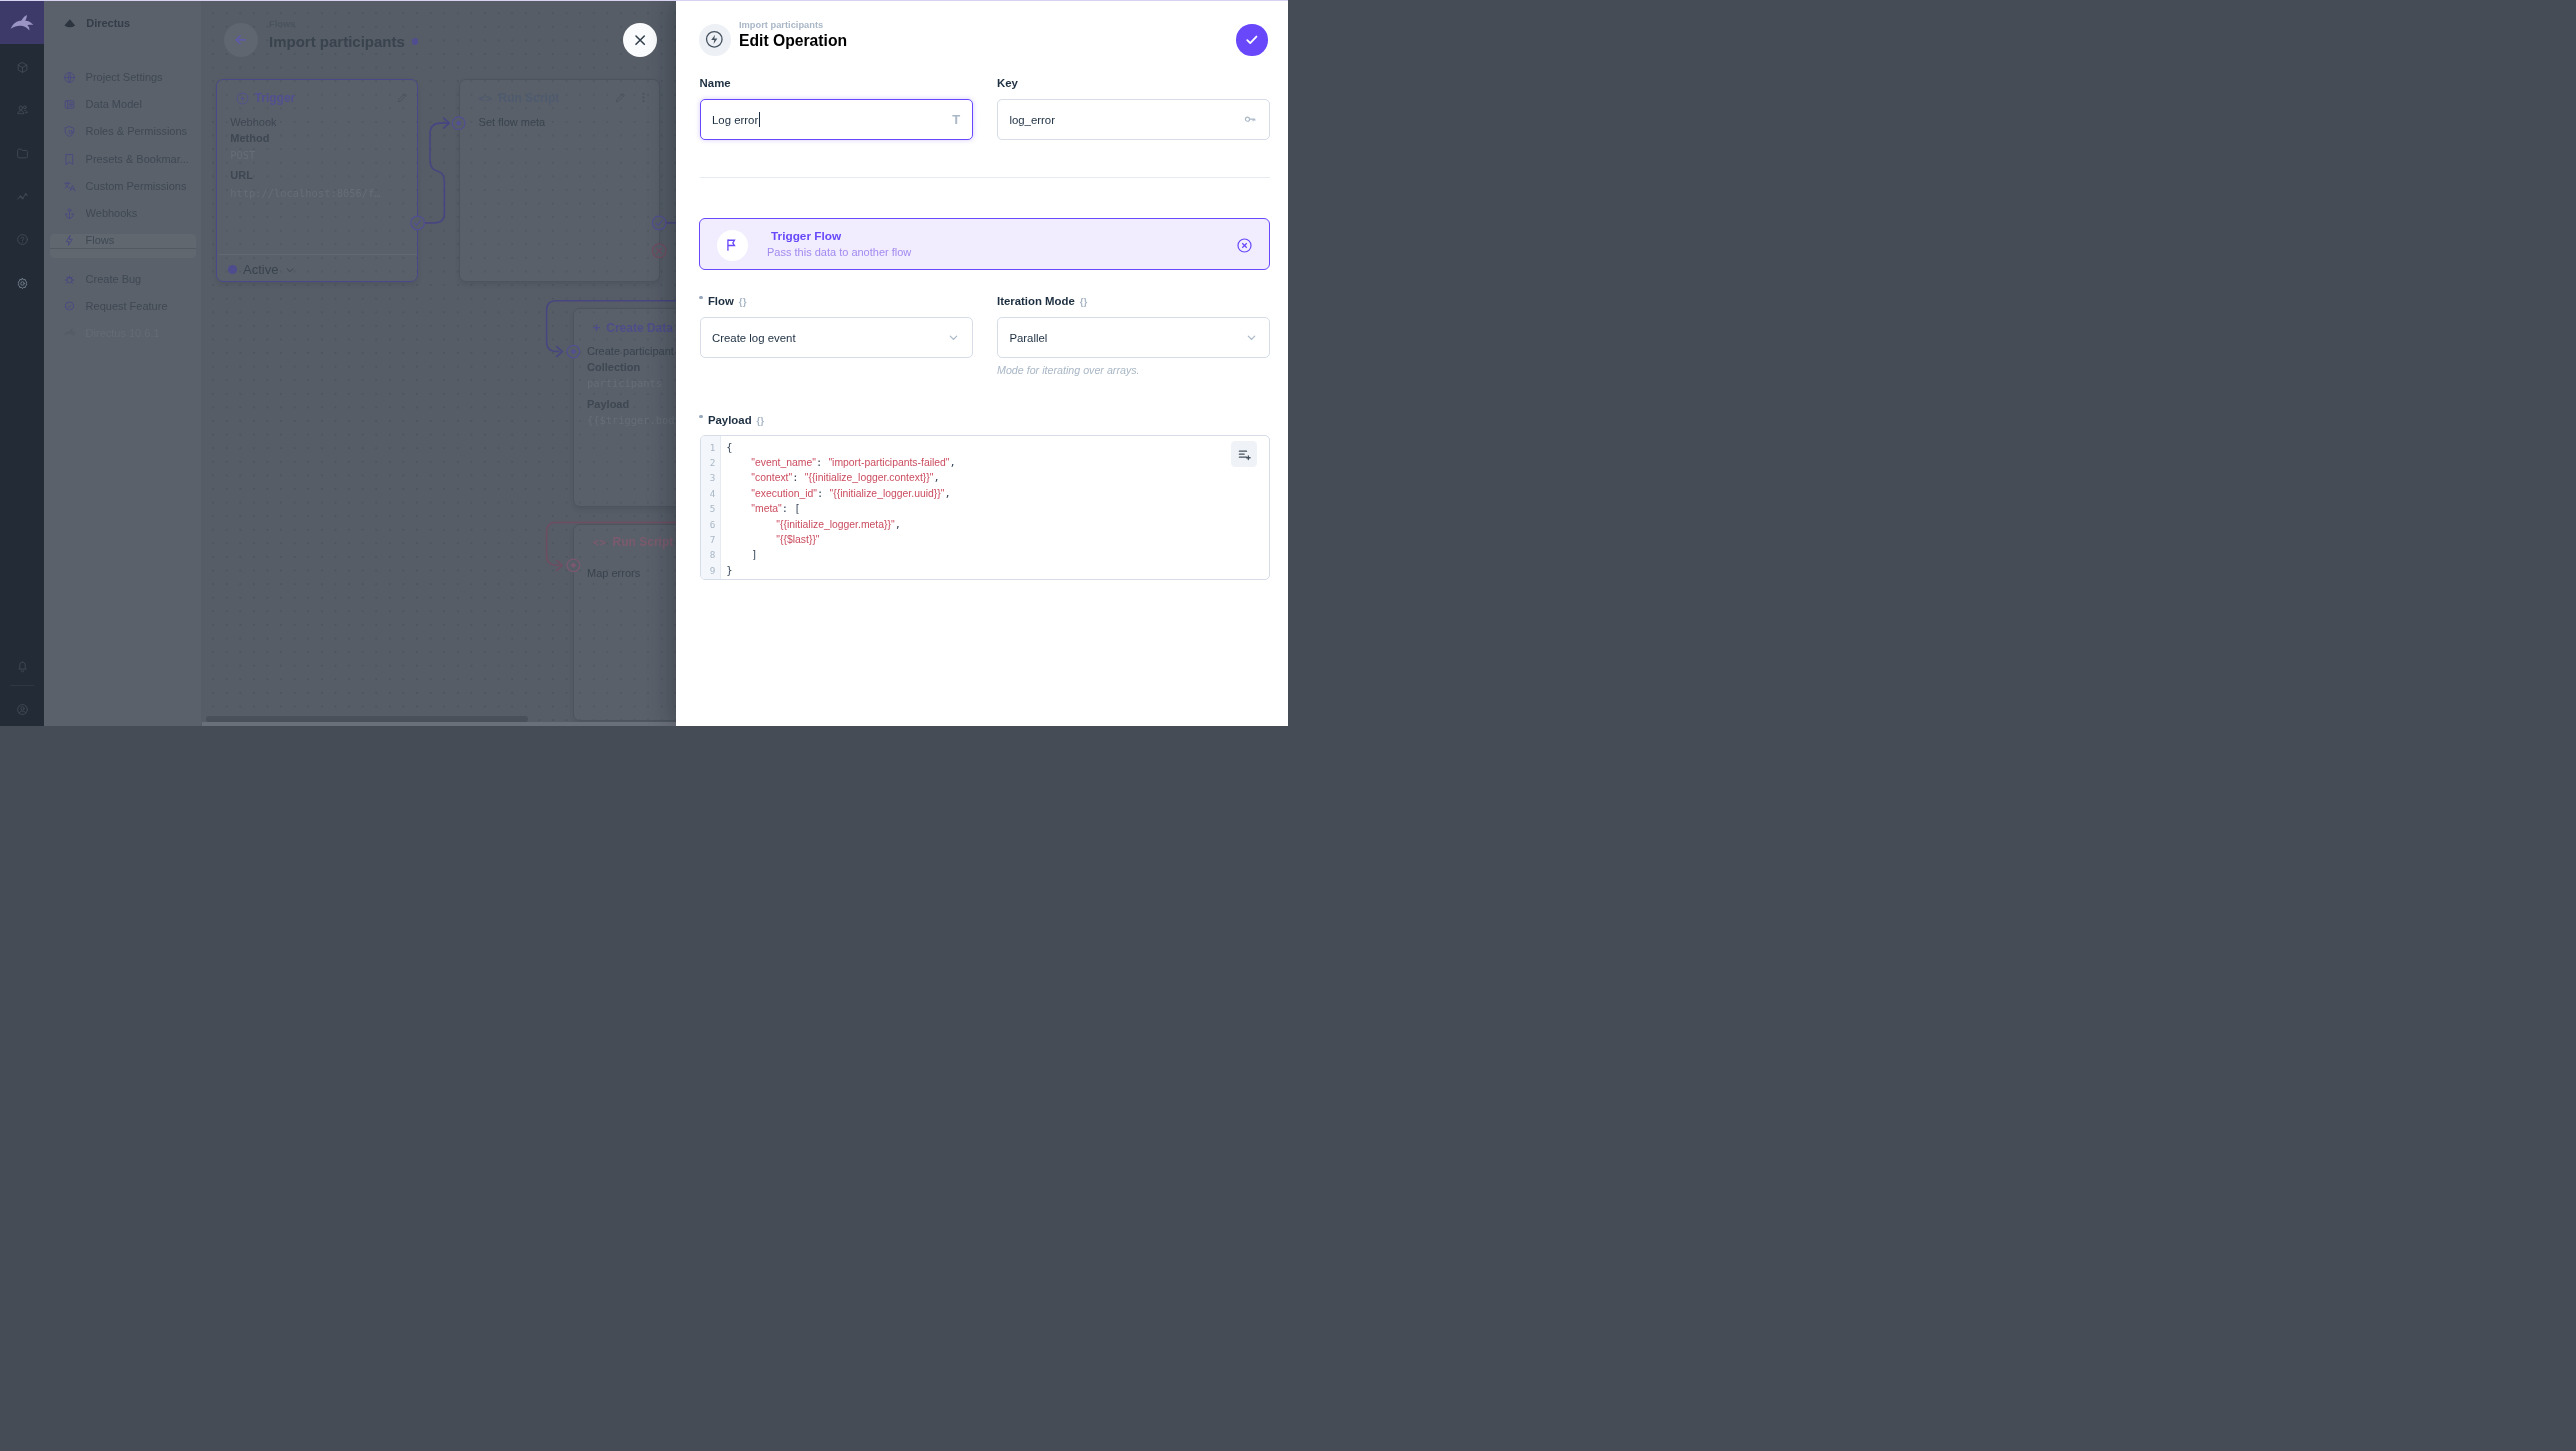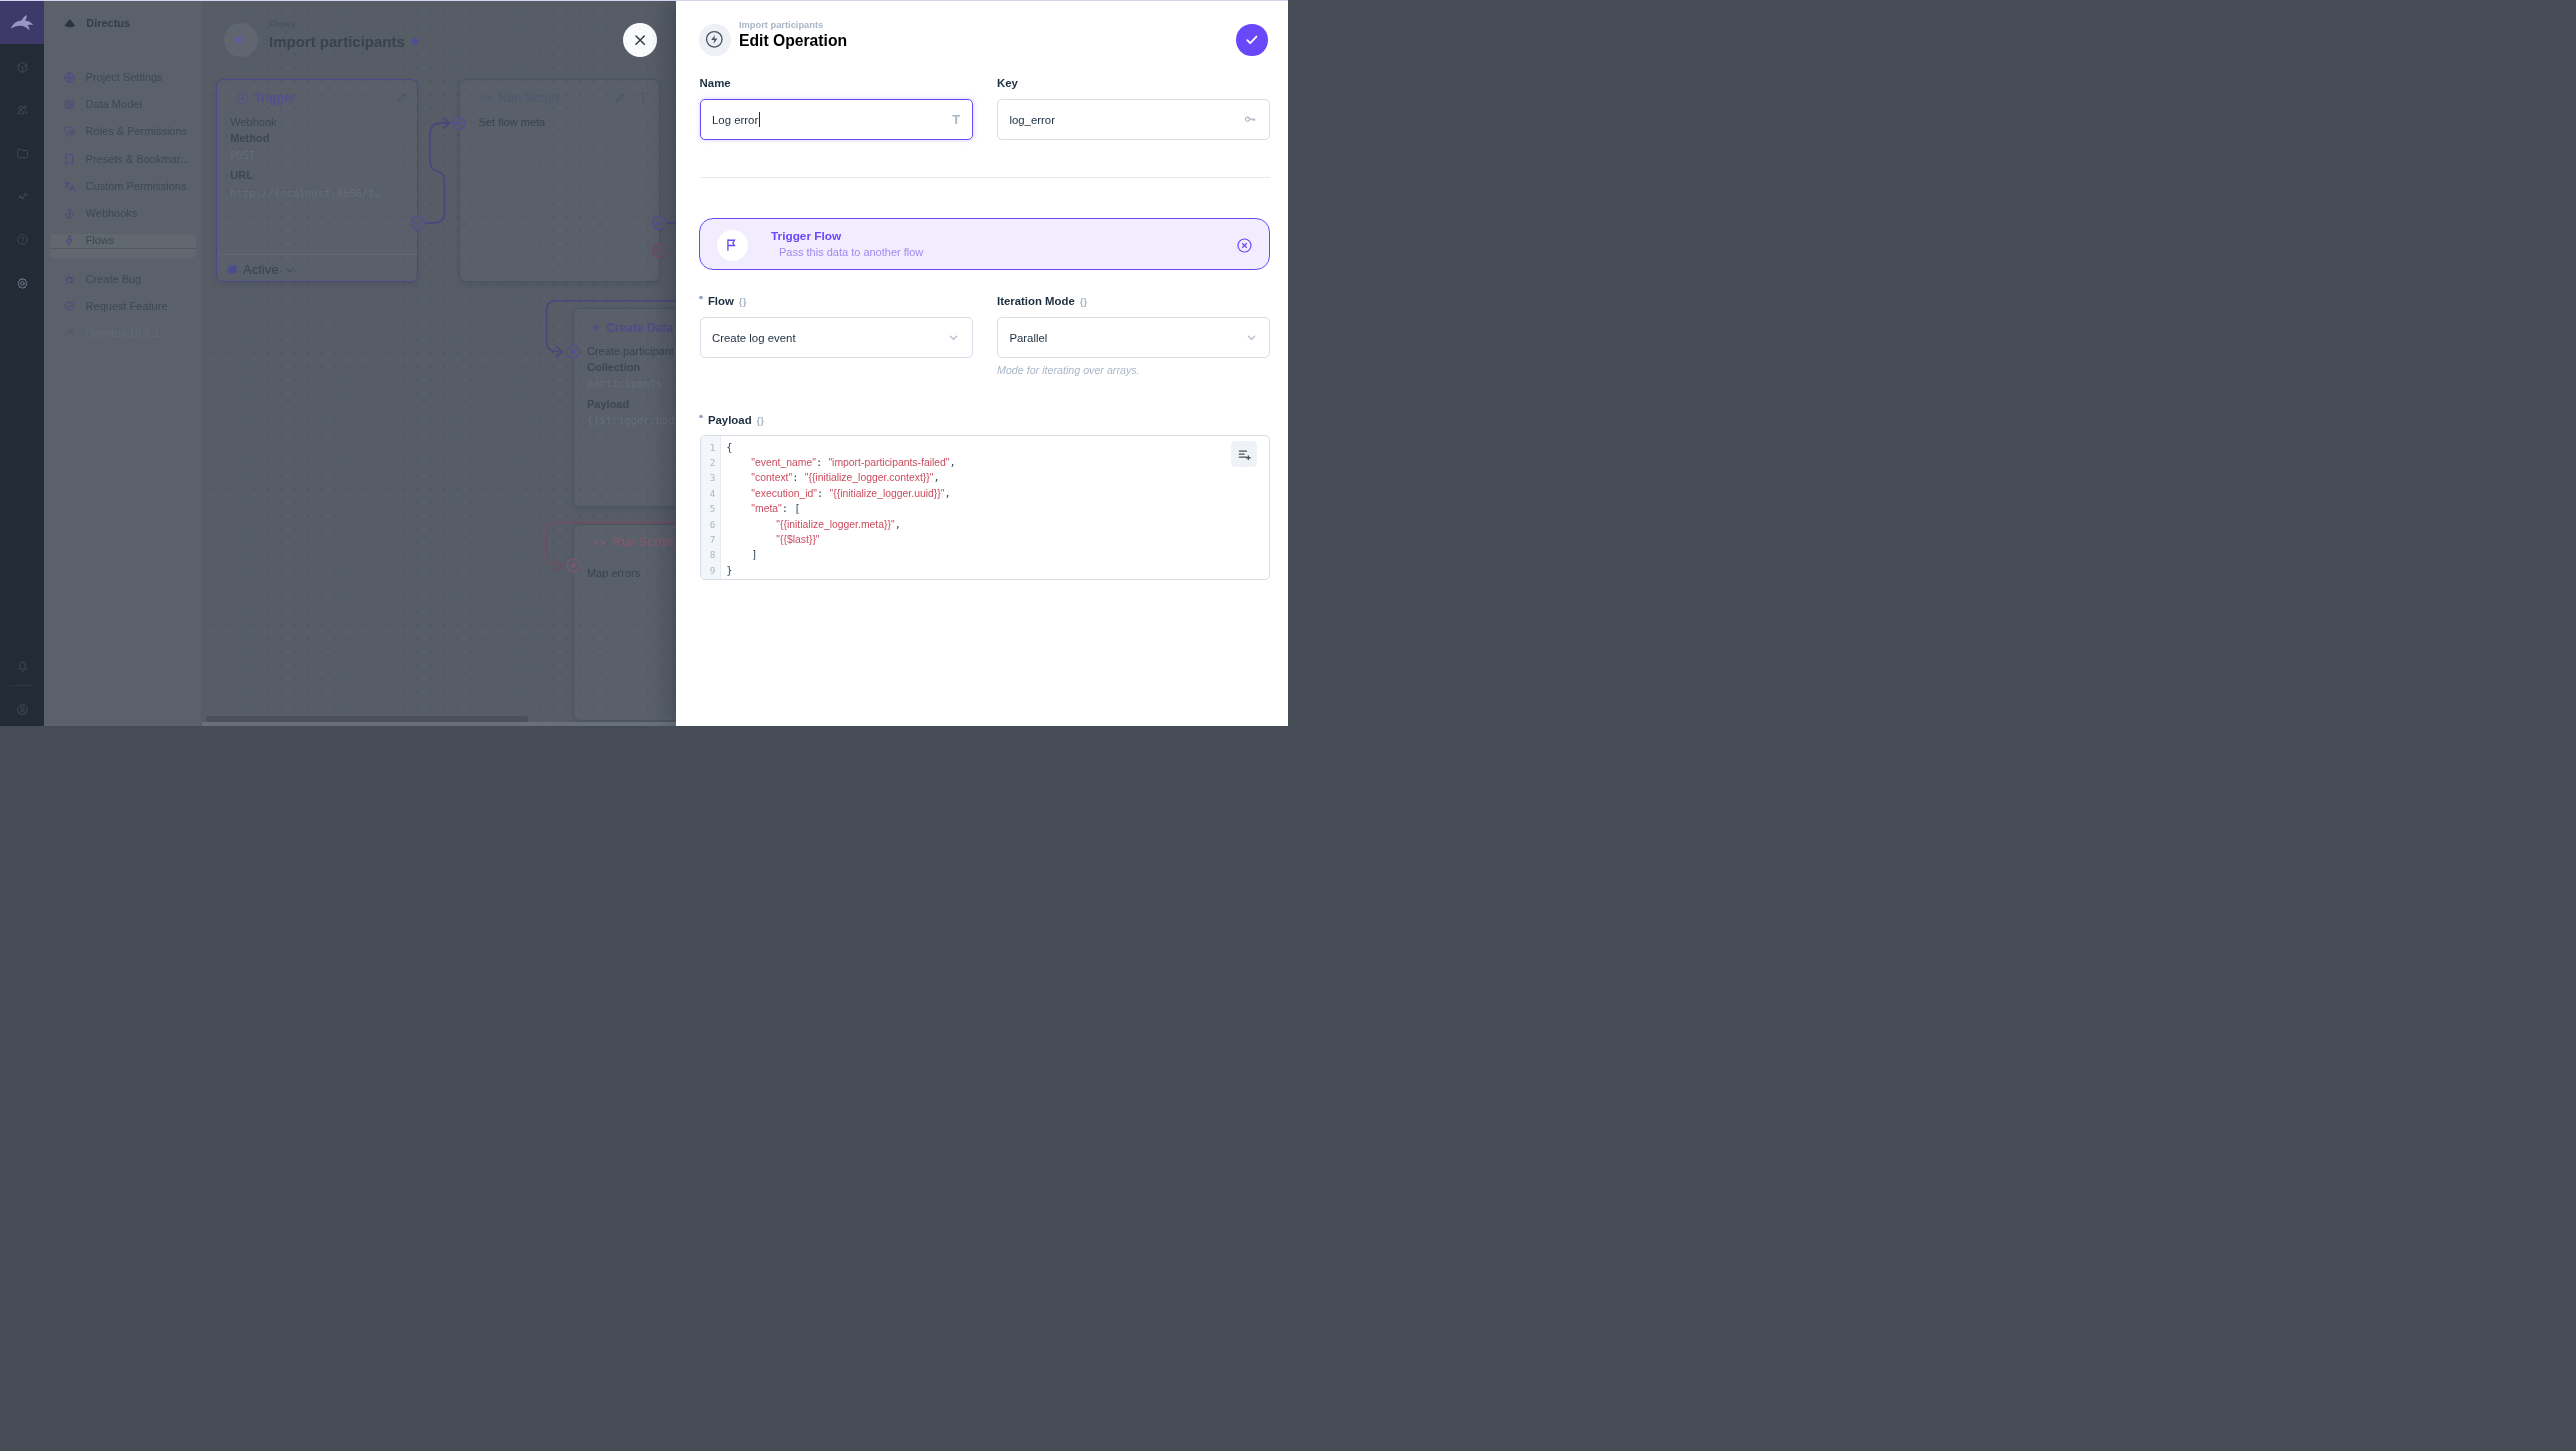--- a/index.html
+++ b/index.html
@@ -66,24 +66,24 @@
   .dw-check{position:absolute;left:560px;top:24px;width:31.5px;height:31.5px;border-radius:50%;background:#6848FA;display:flex;align-items:center;justify-content:center;}
   .dw-label{position:absolute;font-size:11.4px;font-weight:700;color:#1C2E40;display:flex;align-items:center;gap:5px;}
   .req-dot{width:3.6px;height:3.6px;border-radius:50%;background:#97A7BC;margin-bottom:7.2px;margin-left:-5.7px;}
   .braces{font-size:9.7px;font-weight:600;color:#A9B7C6;}
   .dw-input{position:absolute;height:41px;border:1.4px solid #D6DDE6;border-radius:5px;background:#fff;display:flex;align-items:center;padding:0 11.4px;font-size:11.4px;color:#1C2E40;}
   .dw-input .val{white-space:nowrap;}
   .dw-input .right-ic{margin-left:auto;color:#A9B7C6;flex:none;}
   .dw-input.focus{border-color:#6848FA;box-shadow:0 0 5.7px rgba(104,72,250,0.28);}
   .caret{display:inline-block;width:1.1px;height:15px;background:#1C2E40;vertical-align:middle;margin-left:0.7px;}
   .dw-divider{position:absolute;left:23.6px;width:570px;height:1.4px;background:#E6EBF1;}
-  .dw-card{position:absolute;left:23px;top:218px;width:571px;height:52px;background:#F1EDFE;border:1.4px solid #6848FA;border-radius:14px;}
+  .dw-card{position:absolute;left:23px;top:218px;width:571px;height:52px;background:#F1EDFE;border:1.4px solid #6848FA;border-radius:6px;}
   .dw-card .circ{position:absolute;left:16.5px;top:10.7px;width:31px;height:31px;border-radius:50%;background:#fff;display:flex;align-items:center;justify-content:center;color:#6848FA;}
   .dw-card .t1{position:absolute;left:71px;top:10px;font-size:11.8px;font-weight:600;color:#6848FA;}
-  .dw-card .t2{position:absolute;left:79px;top:27px;font-size:11px;color:#A18BF0;}
+  .dw-card .t2{position:absolute;left:67px;top:27px;font-size:11px;color:#A18BF0;}
   .dw-card .close{position:absolute;right:15.7px;top:18px;color:#6848FA;}
   .dw-hint{position:absolute;left:321px;top:364px;font-size:10.7px;font-style:italic;color:#A9B7C6;}
   .dw-select .chev{margin-left:auto;color:#A9B7C6;flex:none;}
 
   .editor{position:absolute;left:23.6px;top:435px;width:570px;height:145px;border:1.4px solid #D6DDE6;border-radius:5px;background:#fff;overflow:hidden;display:flex;}
   .gutter{width:20px;background:#F3F6FA;border-right:0.7px solid #E6EBF1;padding-top:3.6px;flex:none;}
   .gutter div{font-family:"DejaVu Sans Mono","Liberation Mono",monospace;font-size:9.3px;line-height:15.4px;color:#A9B7C6;text-align:right;padding-right:4.3px;}
   .codearea{padding:3.6px 0 0 5.7px;flex:1;position:relative;}
   .codearea pre{margin:0;font-family:"DejaVu Sans Mono","Liberation Mono",monospace;font-size:10.4px;line-height:15.4px;color:#3A4A5C;white-space:pre;}
   .codearea .str{color:#CB4C5F;}

